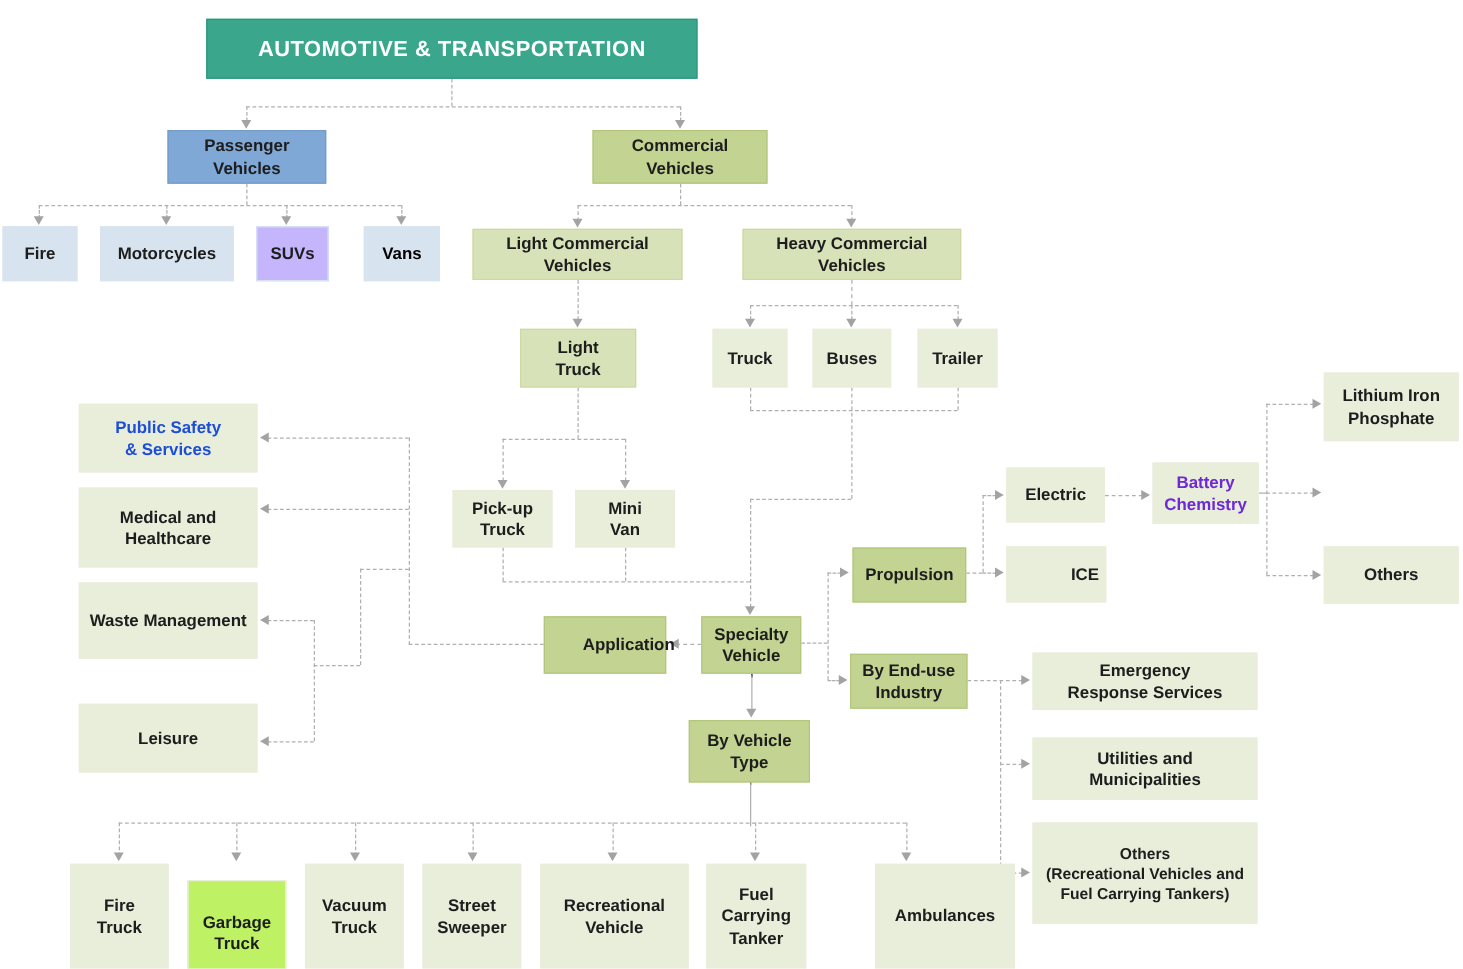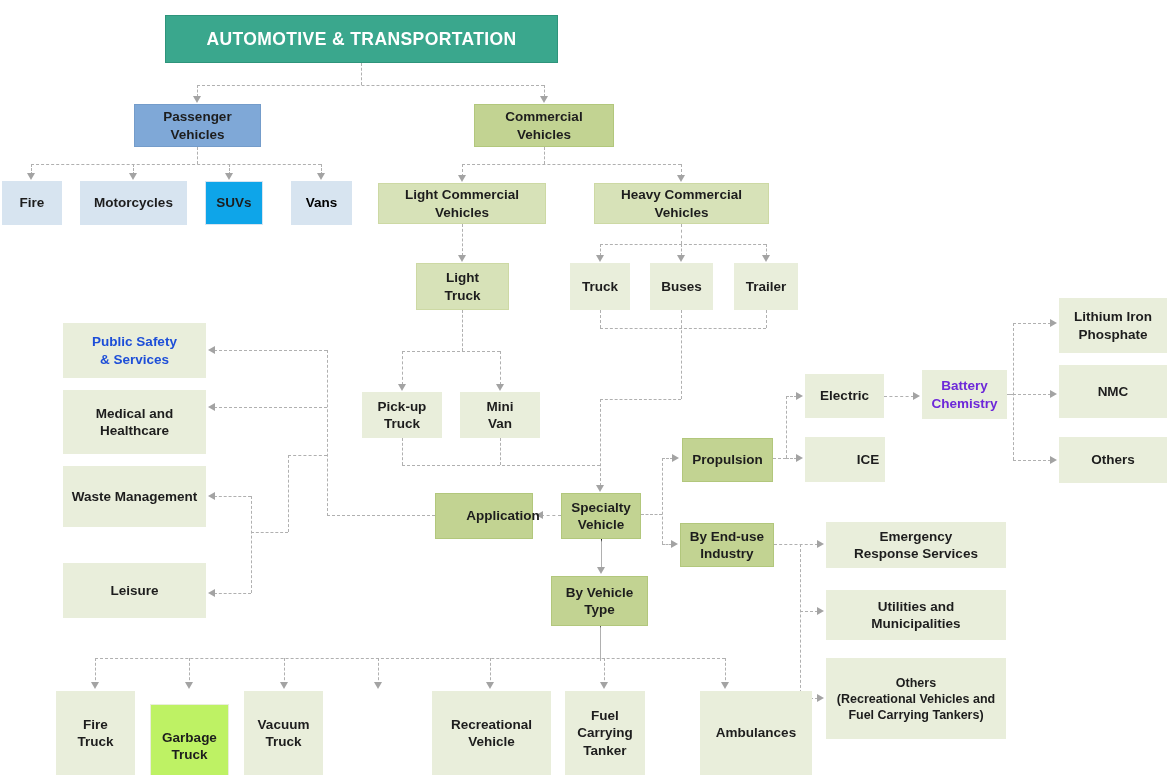--- a/index.html
+++ b/index.html
@@ -131,21 +131,21 @@
     <div class="arr" style="border-left: 4.5px solid transparent; border-right: 4.5px solid transparent; border-top: 7px solid rgb(163, 163, 163); left: 485.5px; top: 682px;"></div>
     <div class="arr" style="border-left: 4.5px solid transparent; border-right: 4.5px solid transparent; border-top: 7px solid rgb(163, 163, 163); left: 599.5px; top: 682px;"></div>
     <div class="arr" style="border-left: 4.5px solid transparent; border-right: 4.5px solid transparent; border-top: 7px solid rgb(163, 163, 163); left: 720.5px; top: 682px;"></div>
     <div class="node title" style="left: 165px; top: 15px; width: 393px; height: 48px; background: rgb(58, 167, 141); border: 1px solid rgb(46, 148, 123); color: rgb(255, 255, 255);">AUTOMOTIVE &amp; TRANSPORTATION</div>
     <div class="node" style="left: 134px; top: 104px; width: 127px; height: 43px; background: rgb(127, 168, 215); border: 1px solid rgb(116, 156, 202); color: rgb(29, 29, 29);">Passenger
 Vehicles</div>
     <div class="node" style="left: 474px; top: 104px; width: 140px; height: 43px; background: rgb(194, 211, 146); border: 1px solid rgb(178, 199, 124); color: rgb(29, 29, 29);">Commercial
 Vehicles</div>
     <div class="node" style="left: 2px; top: 181px; width: 60px; height: 44px; background: rgb(215, 228, 240); border: 1px solid rgb(215, 228, 240); color: rgb(29, 29, 29);">Fire</div>
     <div class="node" style="left: 80px; top: 181px; width: 107px; height: 44px; background: rgb(215, 228, 240); border: 1px solid rgb(215, 228, 240); color: rgb(29, 29, 29);">Motorcycles</div>
-    <div class="node" style="left: 205px; top: 181px; width: 58px; height: 44px; background: #0ea5e9; border: 1px solid rgb(215, 228, 240); color: rgb(29, 29, 29);">SUVs</div>
+    <div class="node" style="left: 205px; top: 181px; width: 58px; height: 44px; background: #c4b5fd; border: 1px solid rgb(215, 228, 240); color: rgb(29, 29, 29);">SUVs</div>
     <div class="node" style="left: 291px; top: 181px; width: 61px; height: 44px; background: rgb(215, 228, 240); border: 1px solid rgb(215, 228, 240); color: #000000;">Vans</div>
     <div class="node" style="left: 378px; top: 183px; width: 168px; height: 41px; background: rgb(215, 226, 184); border: 1px solid rgb(205, 217, 164); color: rgb(29, 29, 29);">Light Commercial
 Vehicles</div>
     <div class="node" style="left: 594px; top: 183px; width: 175px; height: 41px; background: rgb(215, 226, 184); border: 1px solid rgb(205, 217, 164); color: rgb(29, 29, 29);">Heavy Commercial
 Vehicles</div>
     <div class="node" style="left: 416px; top: 263px; width: 93px; height: 47px; background: rgb(215, 226, 184); border: 1px solid rgb(205, 217, 164); color: rgb(29, 29, 29);">Light
 Truck</div>
     <div class="node" style="left: 570px; top: 263px; width: 60px; height: 47px; background: rgb(233, 238, 219); border: 1px solid rgb(233, 238, 219); color: rgb(29, 29, 29);">Truck</div>
     <div class="node" style="left: 650px; top: 263px; width: 63px; height: 47px; background: rgb(233, 238, 219); border: 1px solid rgb(233, 238, 219); color: rgb(29, 29, 29);">Buses</div>
     <div class="node" style="left: 734px; top: 263px; width: 64px; height: 47px; background: rgb(233, 238, 219); border: 1px solid rgb(233, 238, 219); color: rgb(29, 29, 29);">Trailer</div>
@@ -162,38 +162,39 @@
     <div class="node" style="left: 435px; top: 493px; width: 98px; height: 46px; background: rgb(194, 211, 146); border: 1px solid rgb(178, 199, 124); color: rgb(29, 29, 29); padding-left: 40px;">Application</div>
     <div class="node" style="left: 561px; top: 493px; width: 80px; height: 46px; background: rgb(194, 211, 146); border: 1px solid rgb(178, 199, 124); color: rgb(29, 29, 29);">Specialty
 Vehicle</div>
     <div class="node" style="left: 682px; top: 438px; width: 91px; height: 44px; background: rgb(194, 211, 146); border: 1px solid rgb(178, 199, 124); color: rgb(29, 29, 29);">Propulsion</div>
     <div class="node" style="left: 805px; top: 374px; width: 79px; height: 44px; background: rgb(233, 238, 219); border: 1px solid rgb(233, 238, 219); color: rgb(29, 29, 29);">Electric</div>
     <div class="node" style="left: 805px; top: 437px; width: 80px; height: 45px; background: rgb(233, 238, 219); border: 1px solid rgb(233, 238, 219); color: rgb(29, 29, 29); padding-left: 48px;">ICE</div>
     <div class="node" style="left: 922px; top: 370px; width: 85px; height: 49px; background: rgb(233, 238, 219); border: 1px solid rgb(233, 238, 219); color: #6d28d9;">Battery
 Chemistry</div>
     <div class="node" style="left: 1059px; top: 298px; width: 108px; height: 55px; background: rgb(233, 238, 219); border: 1px solid rgb(233, 238, 219); color: rgb(29, 29, 29);">Lithium Iron
 Phosphate</div>
-    <div class="node" style="left: 1059px; top: 365px; width: 108px; height: 53px; background: rgb(233, 238, 219); border: 1px solid rgb(233, 238, 219); color: rgb(29, 29, 29);">NMC</div>
     <div class="node" style="left: 1059px; top: 437px; width: 108px; height: 46px; background: rgb(233, 238, 219); border: 1px solid rgb(233, 238, 219); color: rgb(29, 29, 29);">Others</div>
     <div class="node" style="left: 680px; top: 523px; width: 94px; height: 44px; background: rgb(194, 211, 146); border: 1px solid rgb(178, 199, 124); color: rgb(29, 29, 29);">By End-use
 Industry</div>
     <div class="node" style="left: 826px; top: 522px; width: 180px; height: 46px; background: rgb(233, 238, 219); border: 1px solid rgb(233, 238, 219); color: rgb(29, 29, 29);">Emergency
 Response Services</div>
     <div class="node" style="left: 826px; top: 590px; width: 180px; height: 50px; background: rgb(233, 238, 219); border: 1px solid rgb(233, 238, 219); color: rgb(29, 29, 29);">Utilities and
 Municipalities</div>
     <div class="node" style="left: 826px; top: 658px; width: 180px; height: 81px; font-size: 12.5px; background: rgb(233, 238, 219); border: 1px solid rgb(233, 238, 219); color: rgb(29, 29, 29);">Others
 (Recreational Vehicles and
 Fuel  Carrying Tankers)</div>
     <div class="node" style="left: 551px; top: 576px; width: 97px; height: 50px; background: rgb(194, 211, 146); border: 1px solid rgb(178, 199, 124); color: rgb(29, 29, 29);">By Vehicle
 Type</div>
     <div class="node" style="left: 56px; top: 691px; width: 79px; height: 84px; background: rgb(233, 238, 219); border: 1px solid rgb(233, 238, 219); color: rgb(29, 29, 29);">Fire
 Truck</div>
     <div class="node" style="left: 150px; top: 704px; width: 79px; height: 84px; background: #bef264; border: 1px solid rgb(233, 238, 219); color: rgb(29, 29, 29);">Garbage
 Truck</div>
     <div class="node" style="left: 244px; top: 691px; width: 79px; height: 84px; background: rgb(233, 238, 219); border: 1px solid rgb(233, 238, 219); color: rgb(29, 29, 29);">Vacuum
 Truck</div>
+    <div class="node" style="left: 338px; top: 691px; width: 79px; height: 84px; background: rgb(233, 238, 219); border: 1px solid rgb(233, 238, 219); color: rgb(29, 29, 29);">Street
+Sweeper</div>
     <div class="node" style="left: 432px; top: 691px; width: 119px; height: 84px; background: rgb(233, 238, 219); border: 1px solid rgb(233, 238, 219); color: rgb(29, 29, 29);">Recreational
 Vehicle</div>
     <div class="node" style="left: 565px; top: 691px; width: 80px; height: 84px; background: rgb(233, 238, 219); border: 1px solid rgb(233, 238, 219); color: rgb(29, 29, 29);">Fuel
 Carrying
 Tanker</div>
     <div class="node" style="left: 660px; top: 691px; width: 112px; height: 84px; background: rgb(233, 238, 219); border: 1px solid rgb(233, 238, 219); color: rgb(29, 29, 29); margin-left: 40px;">Ambulances</div>
   </div>
 
 </body></html>

